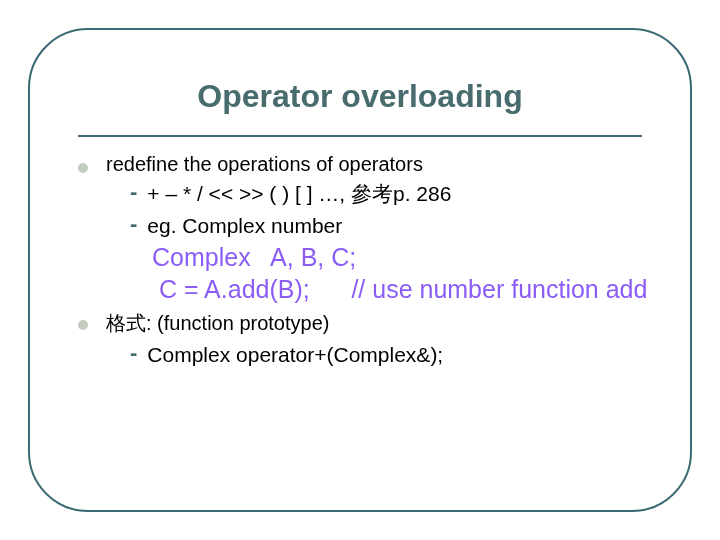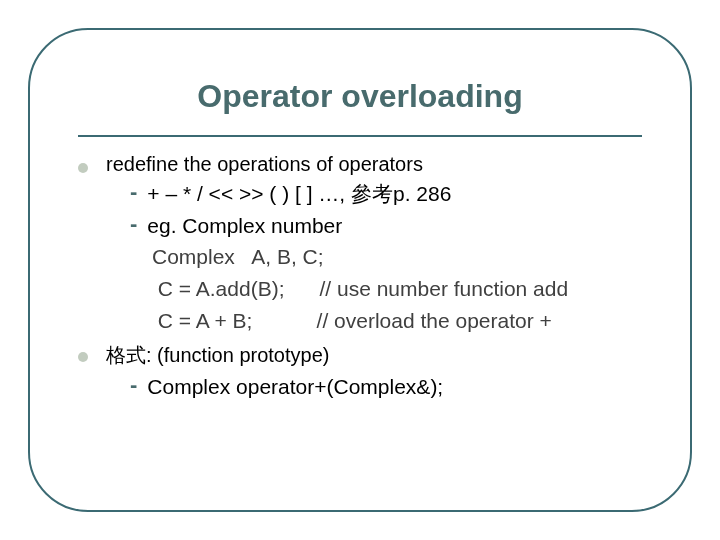--- a/index.html
+++ b/index.html
@@ -63,22 +63,22 @@
     flex-shrink: 0;
     font-weight: bold;
   }
   .lvl2 .text {
     font-size: 21px;
     color: #000;
     line-height: 28px;
   }
   .code {
     margin: 2px 0 2px 74px;
-    font-size: 21px;
-    color: #404040;
+    font-size: 25px;
+    color: #8b5cf6;
     line-height: 30px;
     white-space: pre;
   }
   .bold { font-weight: normal; }
 </style>
 </head>
 <body>
 
 <div class="frame">
 
@@ -97,21 +97,20 @@
 
   <div class="lvl2">
     <div class="dash">-</div>
     <div class="text">eg.  Complex number</div>
   </div>
 
   <div class="code">Complex   A, B, C;</div>
 
   <div class="code"><span> C = A.add(B);      // use number function </span><span class="bold">add</span></div>
 
-  <div class="code"> C = A + B;           // overload the operator +</div>
 
   <div class="lvl1">
     <div class="bullet"></div>
     <div class="text">格式: (function prototype)</div>
   </div>
 
   <div class="lvl2">
     <div class="dash">-</div>
     <div class="text"><span>Complex  </span><span class="bold">operator+</span><span>(Complex&amp;);</span></div>
   </div>

